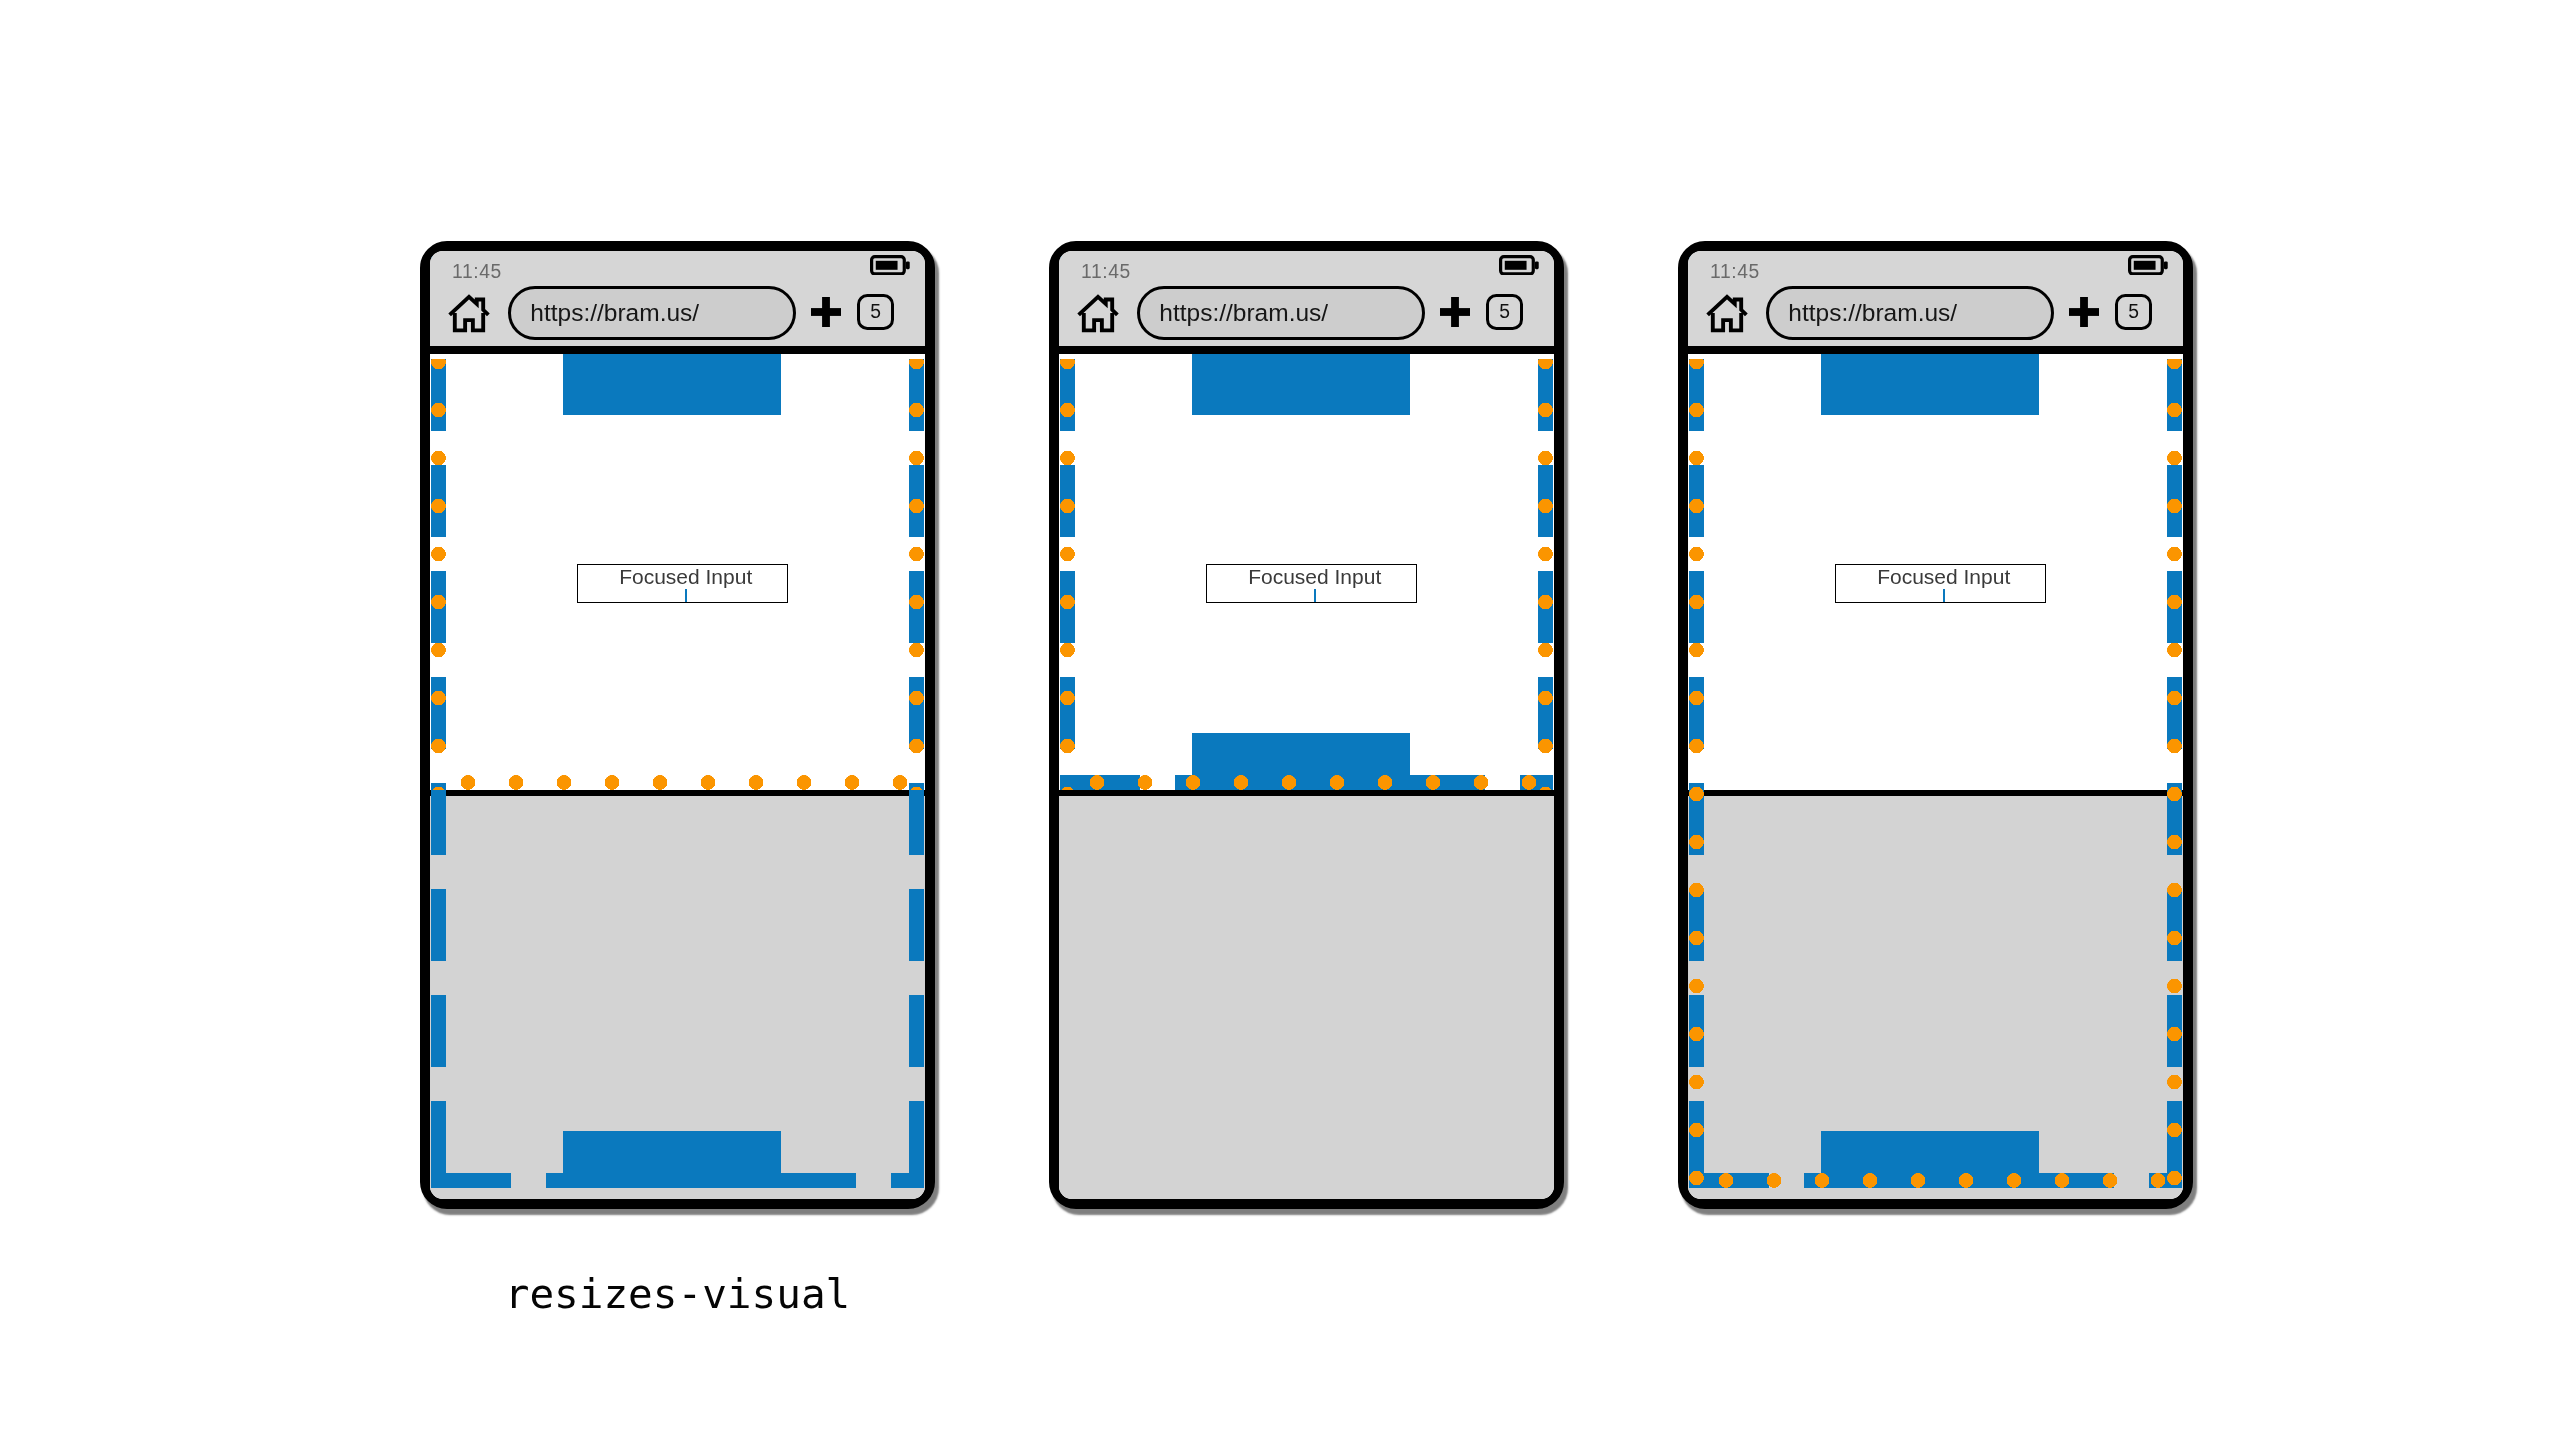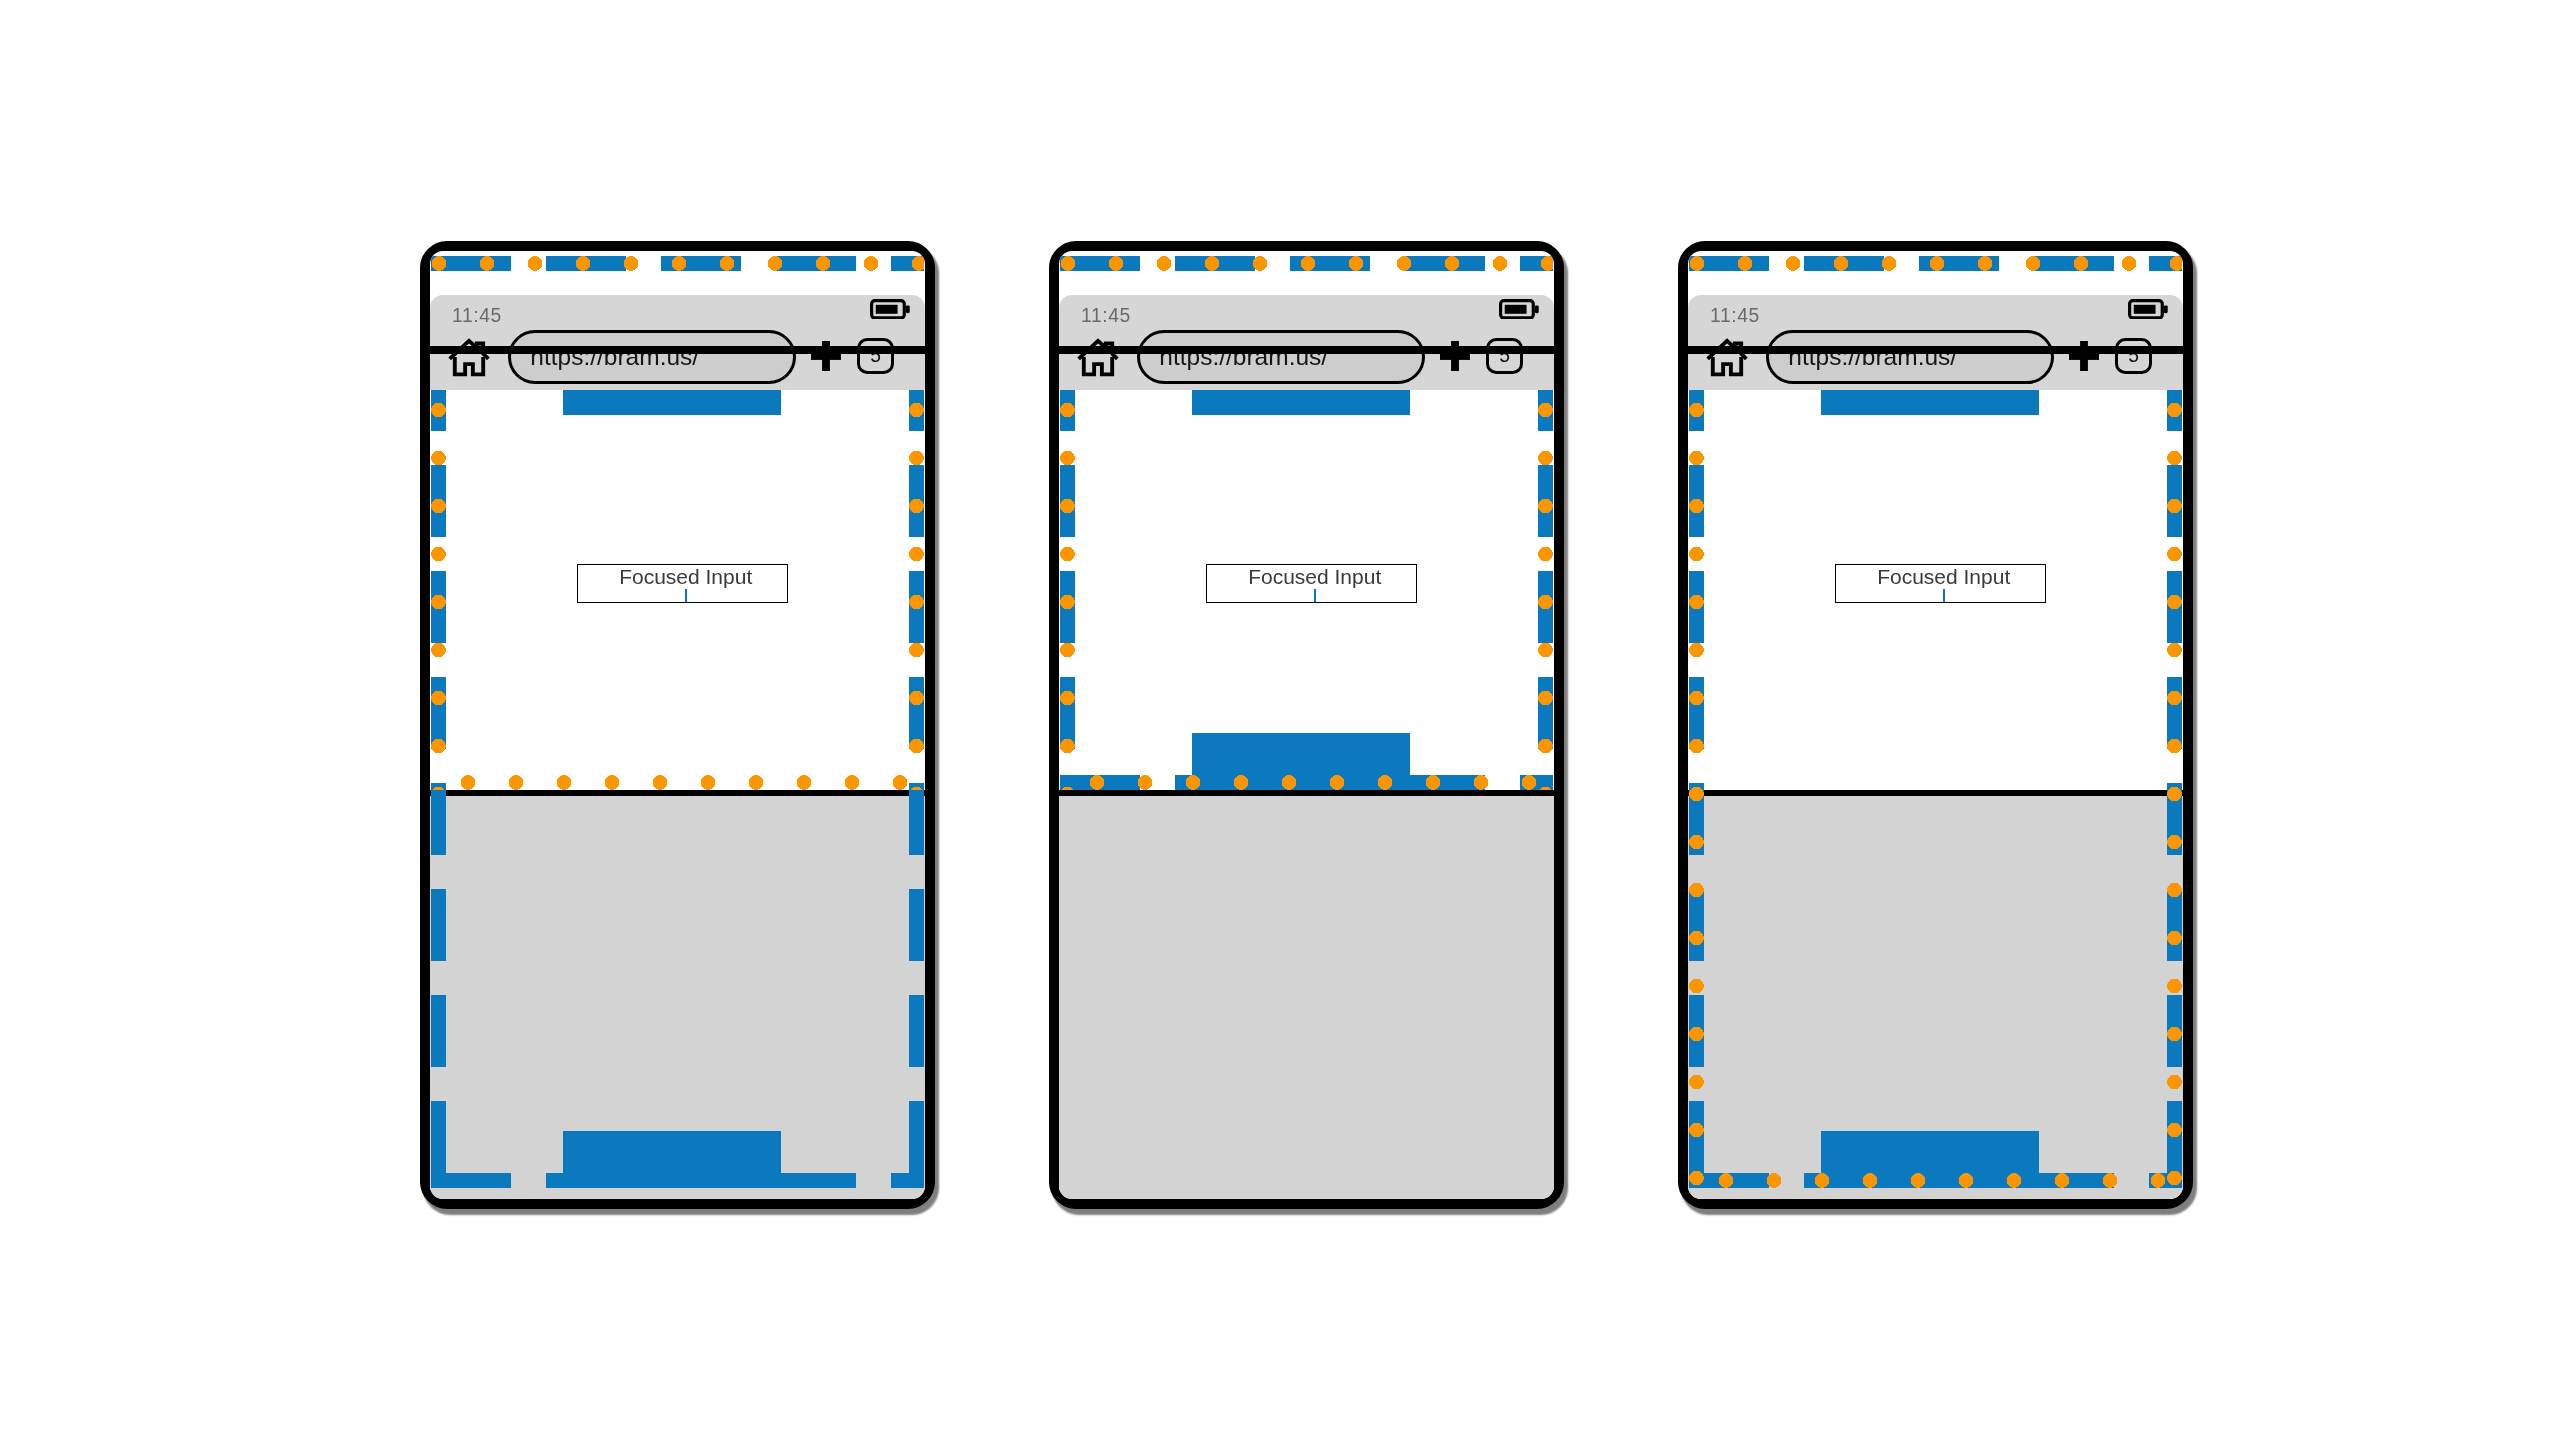--- a/index.html
+++ b/index.html
@@ -81,21 +81,21 @@
     position:absolute;left:147px;top:313px;width:211px;height:39px;box-sizing:border-box;
     border:1.9px solid #000;background:#fff;z-index:5;
     display:flex;align-items:center;padding-left:6.4px;
     font-size:21px;color:var(--input-text);flex-direction:column;
   }
   .caret{display:inline-block;width:2.6px;height:26px;background:var(--blue);margin-left:0.6px;}
 
   
   .chrome{
     position:absolute;left:0;right:0;top:0;height:95px;
-    background:var(--chrome-gray);border-radius:13px 13px 0 0;z-index:6;margin-top:44px;
+    background:var(--chrome-gray);border-radius:13px 13px 0 0;z-index:6;
   }
   .divider{position:absolute;left:0;right:0;top:95px;height:7.7px;background:#000;z-index:6;}
 
   .time{position:absolute;left:22px;top:10.3px;font-size:19.3px;color:var(--time-gray);letter-spacing:0.6px;}
   .battery{position:absolute;right:14px;top:3.9px;}
 
   .home{position:absolute;left:16.7px;top:42px;width:44px;height:40px;}
   .pill{
     position:absolute;left:78px;top:35px;width:288px;height:54px;box-sizing:border-box;
     background:var(--pill-gray);border:3.9px solid #000;border-radius:28px;
@@ -253,15 +253,16 @@
           <rect x="0" y="17" width="46" height="12" fill="#000"></rect>
         </svg>
         <div class="tabbox">
           <span>5</span>
         </div>
       </div>
       <div class="divider"></div>
     </div>
   </div>
 
+  <div class="caption c1">resizes-visual</div>
 
 </div>
 
 
 </body></html>

